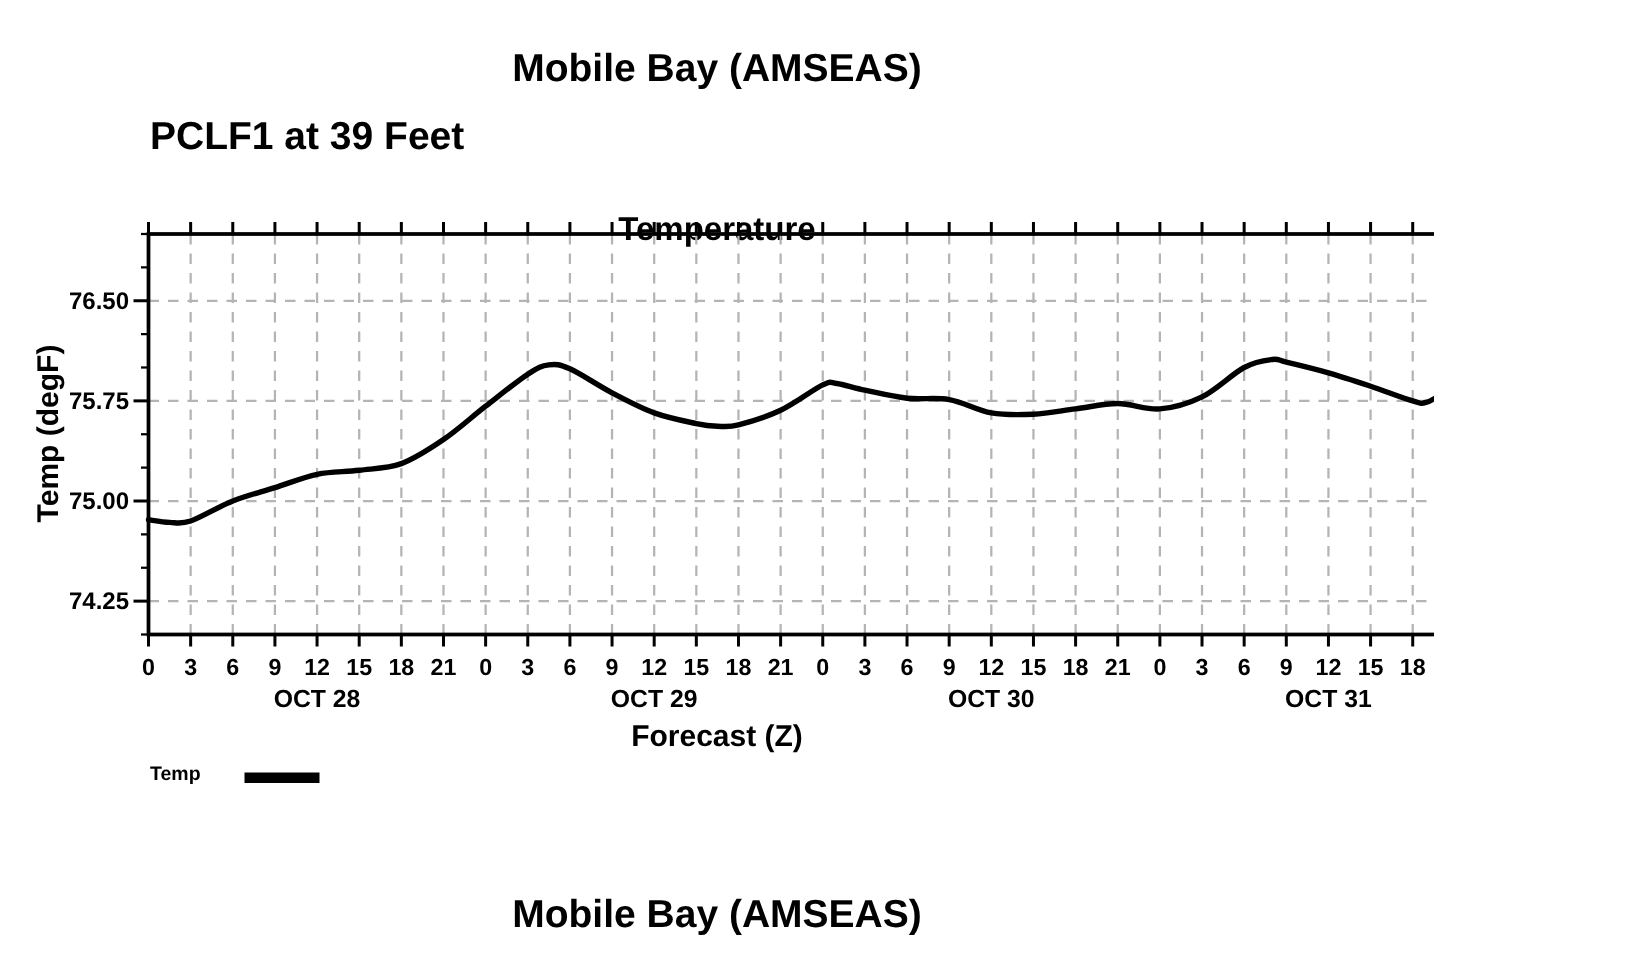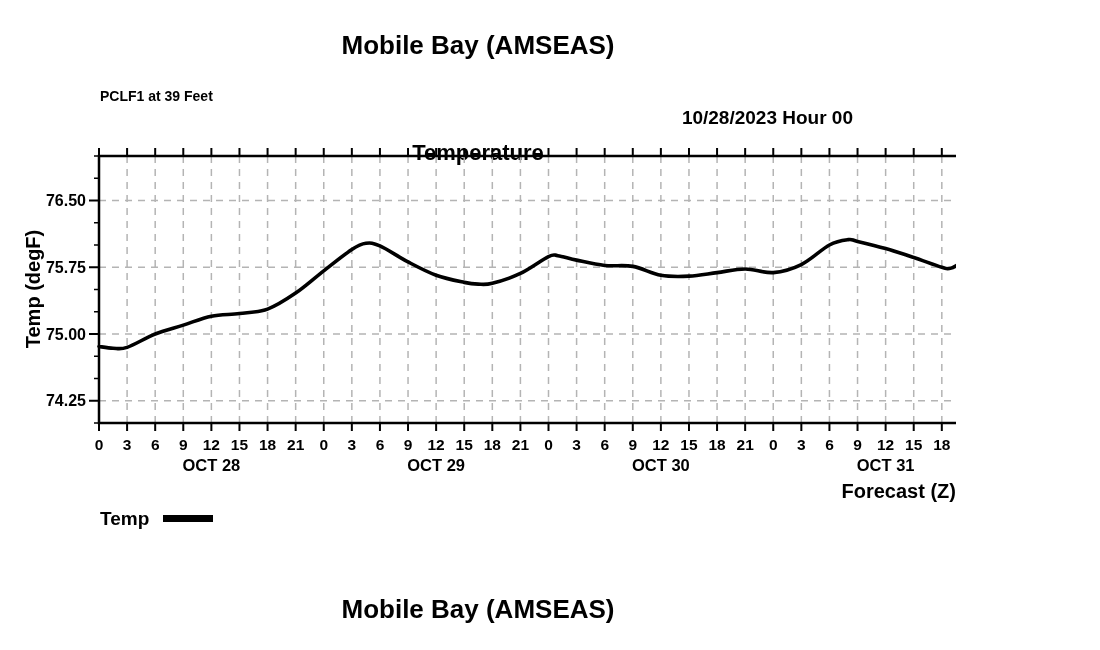--- a/index.html
+++ b/index.html
@@ -6,47 +6,46 @@
   .page{
     position:relative;
     width:956px;height:650px;
     background:#ffffff;
     font-family:"Liberation Sans", sans-serif;
     color:#000;
     overflow:hidden;
   }
   .txt{position:absolute;font-weight:bold;white-space:pre;}
   .chart-title{top:30px;left:0;right:0;text-align:center;font-size:26px;}
-  .station-name{top:88px;left:100px;font-size:14px;}
+  .station-name{top:75px;left:100px;font-size:26px;}
   .station-coords{top:106px;left:100px;font-size:19px;}
   .chart-subtitle{top:103px;left:0;right:0;text-align:center;font-size:22px;margin-top:37px;}
   .run-label{top:107px;right:103px;font-size:19px;text-align:right;}
   .y-axis-label{
     top:289px;left:33px;font-size:20px;
     transform:translate(-50%,-50%) rotate(-90deg);
     transform-origin:center center;
   }
-  .x-axis-label{top:480px;left:0;right:0;text-align:right;font-size:20px;}
+  .x-axis-label{top:480px;left:0;right:0;text-align:center;font-size:20px;}
   .legend{position:absolute;top:508px;left:100px;height:20px;}
-  .legend-label{position:absolute;left:0;top:0;font-size:19px;font-weight:bold;white-space:pre;}
+  .legend-label{position:absolute;left:0;top:0;font-size:13px;font-weight:bold;white-space:pre;}
   .legend-swatch{position:absolute;left:63px;top:7px;width:50px;height:7px;background:#000;}
   .next-chart-title{top:594px;left:0;right:0;text-align:center;font-size:26px;}
   svg{position:absolute;top:0;left:0;}
 </style>
 </head>
 <body>
 
 <div class="page">
 
   <div class="txt chart-title">Mobile Bay (AMSEAS)</div>
 
   <div class="txt station-name">PCLF1 at 39 Feet</div>
 
   <div class="txt chart-subtitle">Temperature</div>
-  <div class="txt run-label">10/28/2023 Hour 00</div>
 
   <div class="txt y-axis-label">Temp (degF)</div>
 
   <svg id="plot-svg" width="1100" height="650" viewBox="0 0 1100 650">
       <line x1="99" y1="400.75" x2="998" y2="400.75" stroke="#b4b4b4" stroke-width="1.5" stroke-dasharray="7 6"></line>
       <line x1="99" y1="334" x2="998" y2="334" stroke="#b4b4b4" stroke-width="1.5" stroke-dasharray="7 6"></line>
       <line x1="99" y1="267.25" x2="998" y2="267.25" stroke="#b4b4b4" stroke-width="1.5" stroke-dasharray="7 6"></line>
       <line x1="99" y1="200.5" x2="998" y2="200.5" stroke="#b4b4b4" stroke-width="1.5" stroke-dasharray="7 6"></line>
       <line x1="127.09375" y1="156" x2="127.09375" y2="423" stroke="#b4b4b4" stroke-width="1.5" stroke-dasharray="7 6"></line>
       <line x1="155.1875" y1="156" x2="155.1875" y2="423" stroke="#b4b4b4" stroke-width="1.5" stroke-dasharray="7 6"></line>

